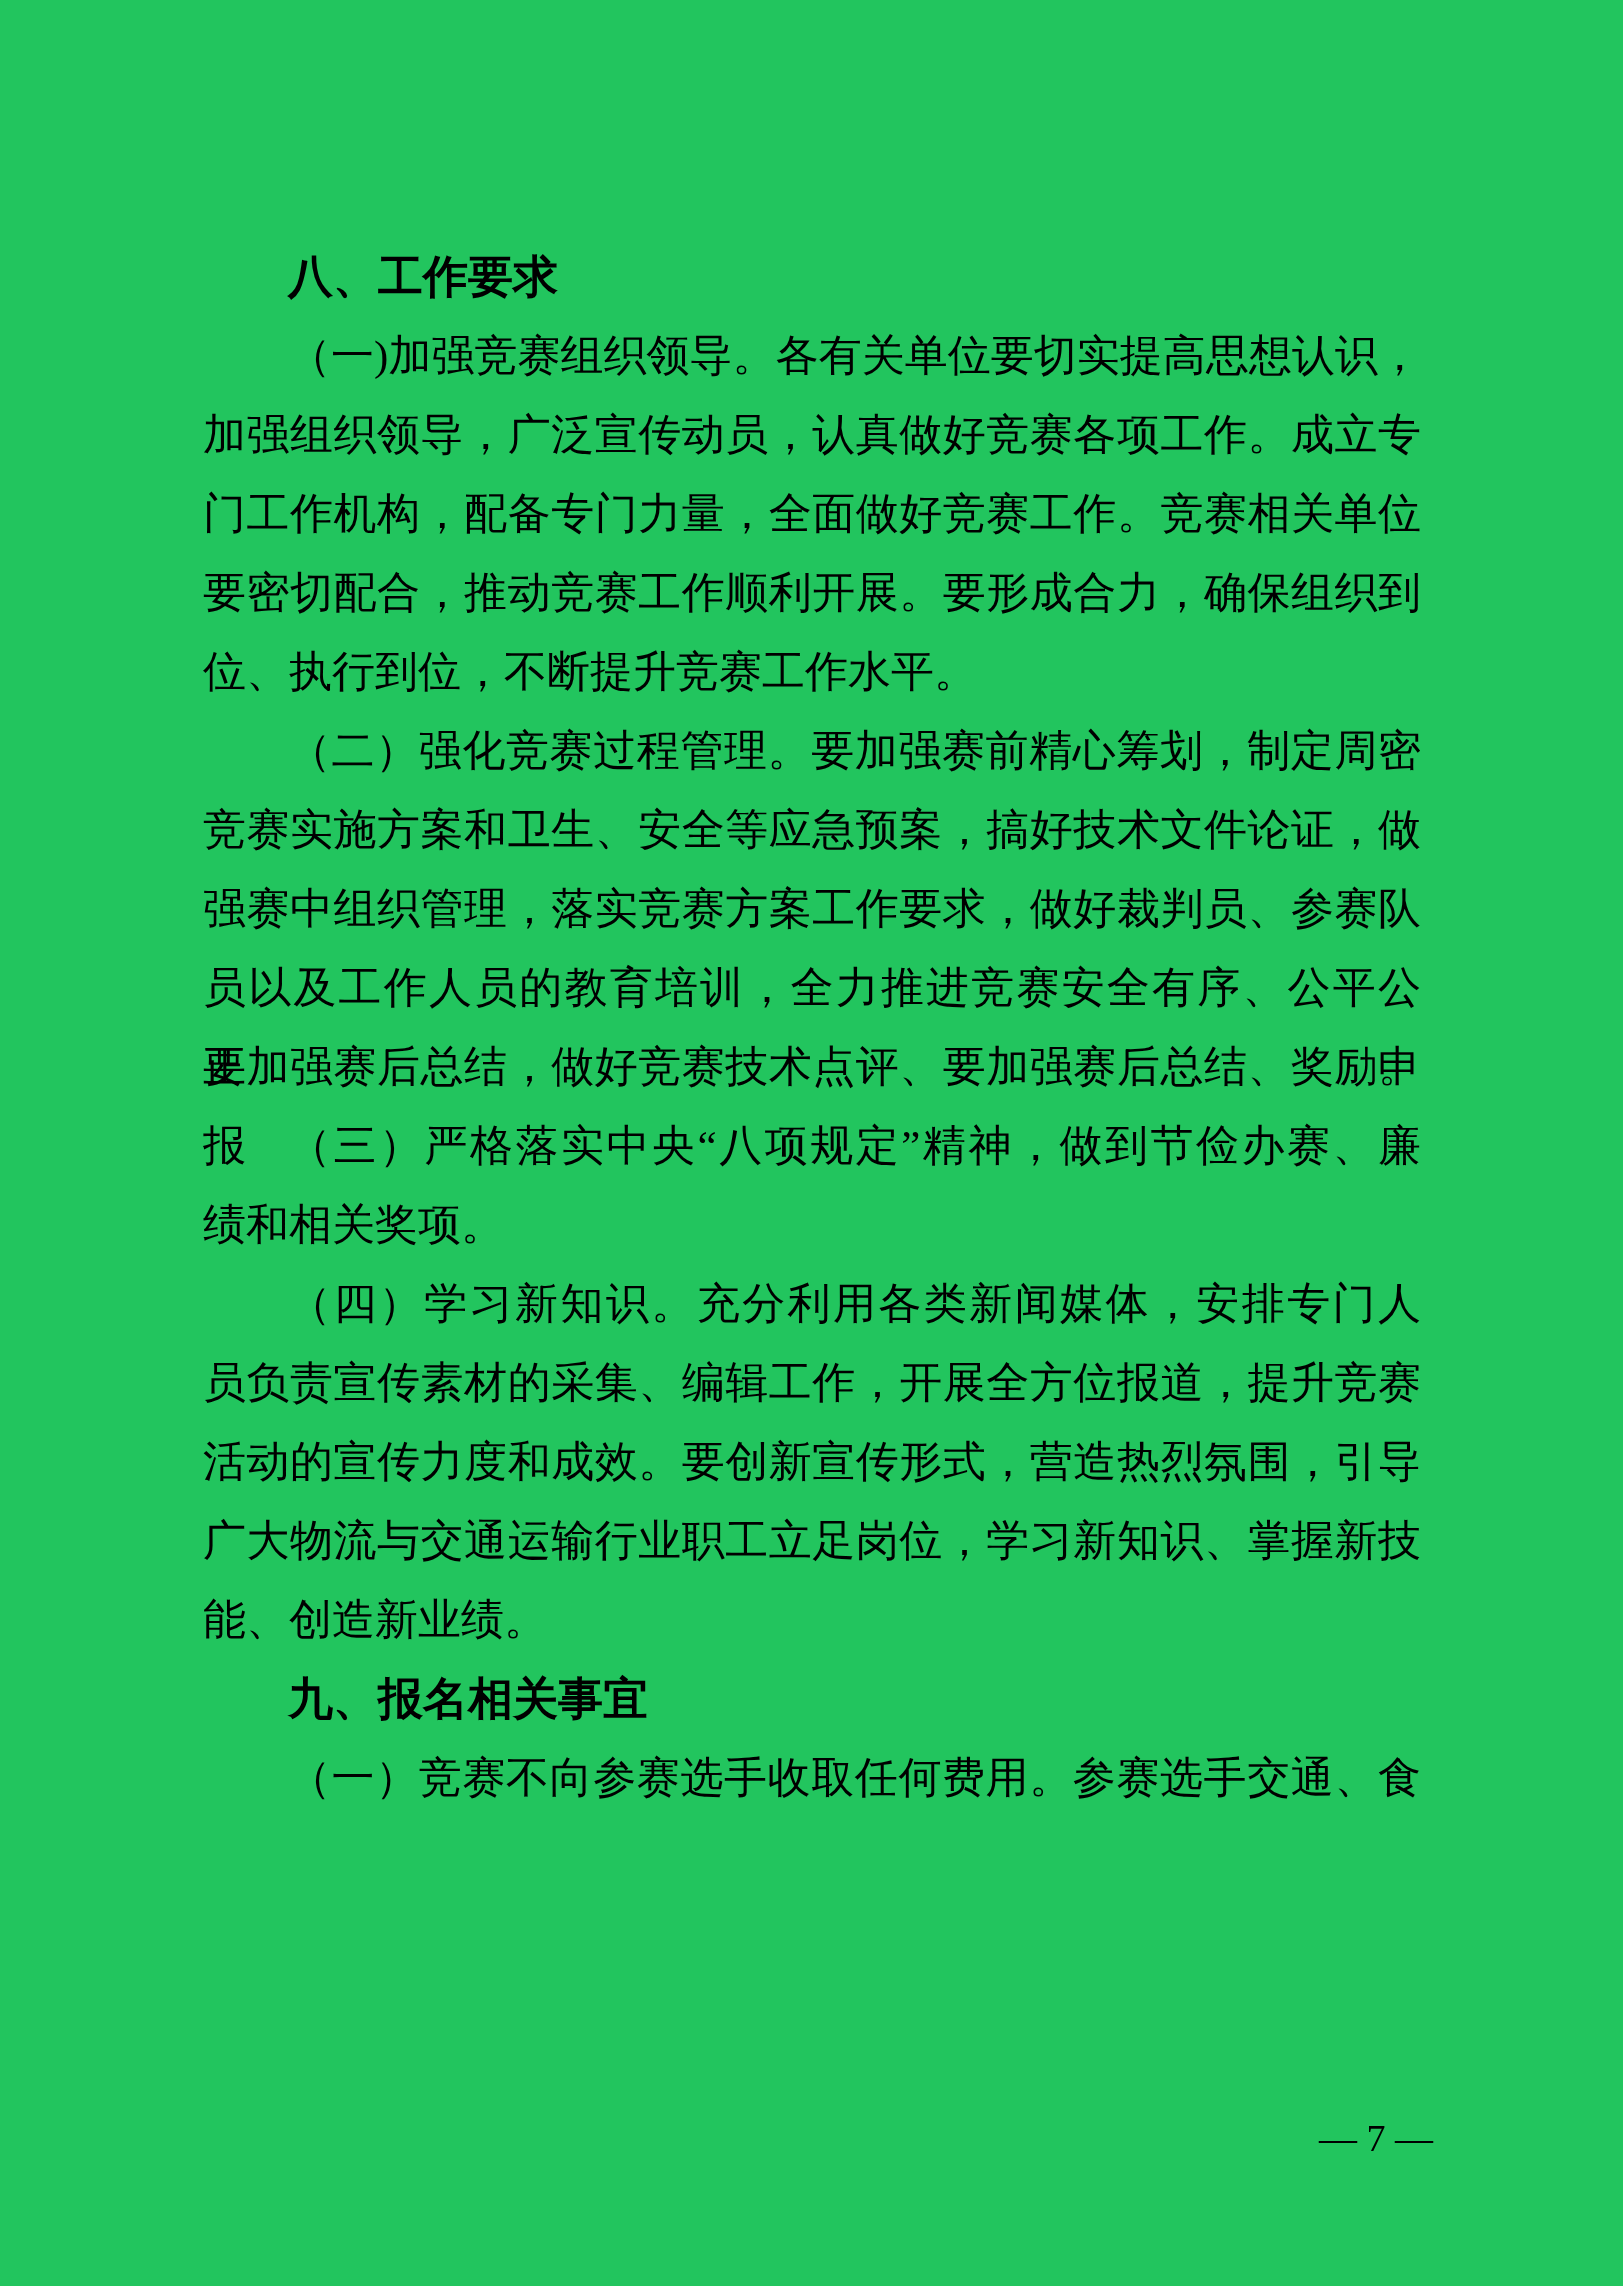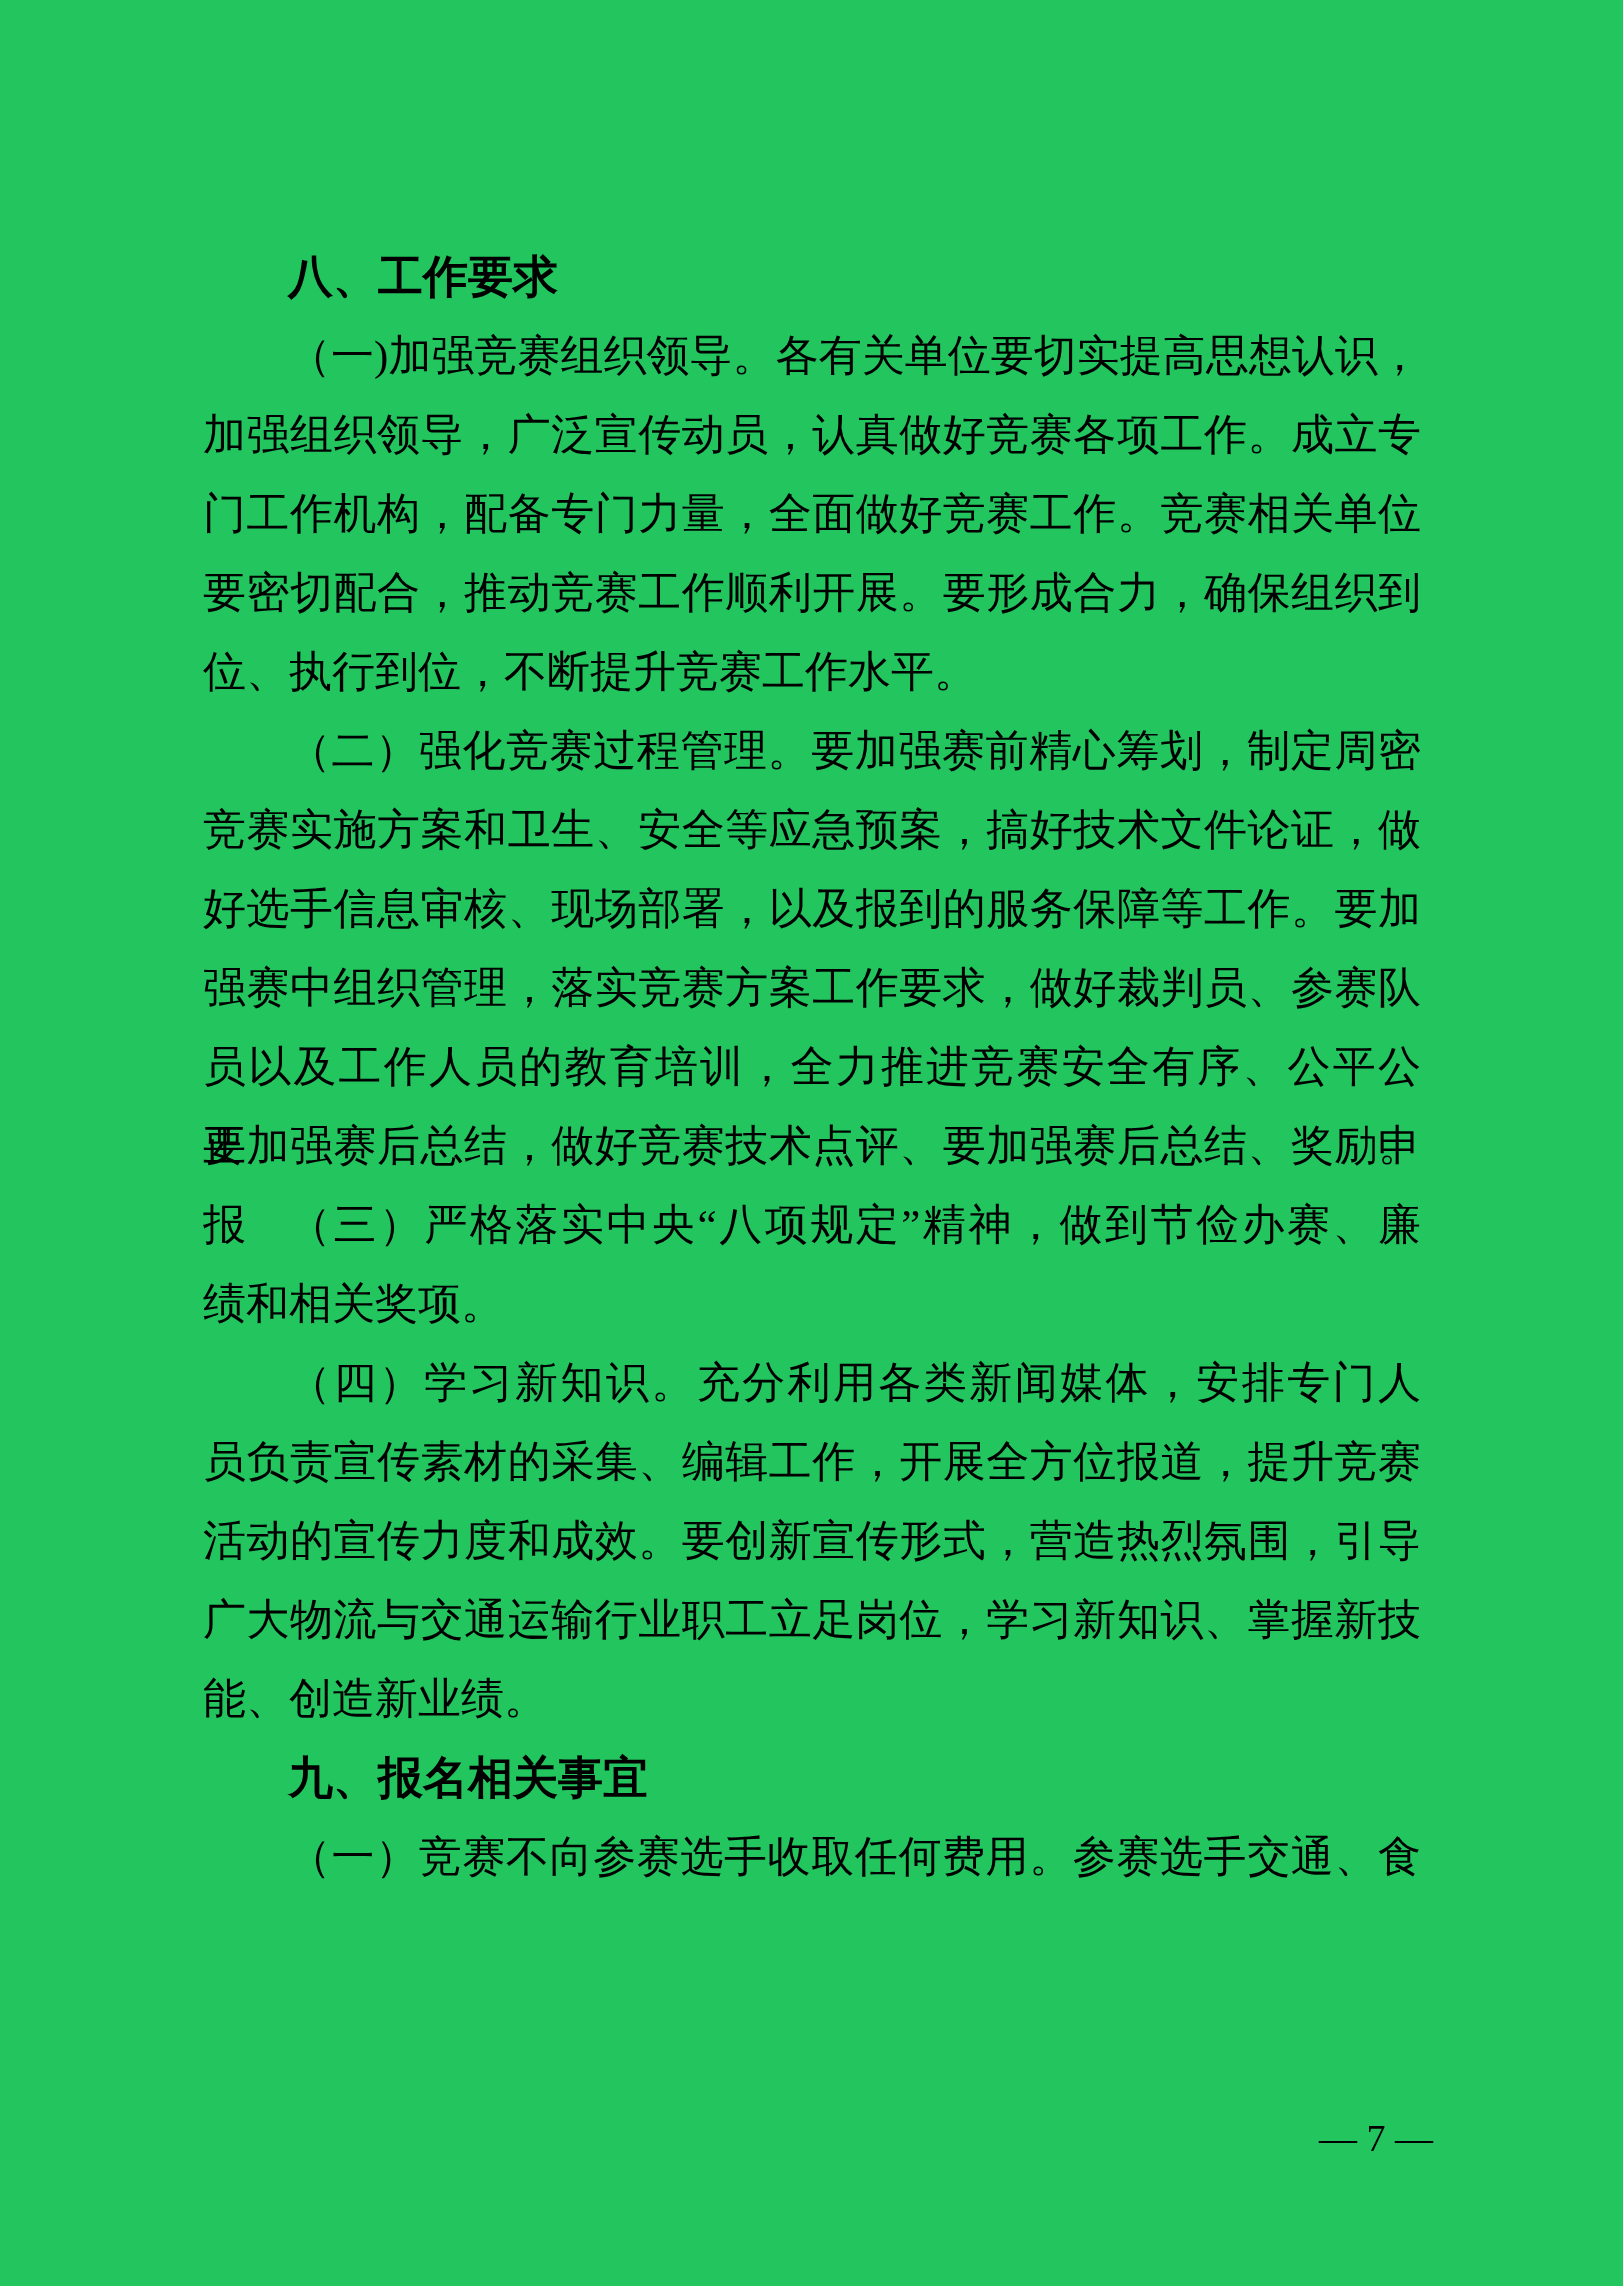--- a/index.html
+++ b/index.html
@@ -64,21 +64,20 @@
     <div class="line heading indent">八、工作要求</div>
 
     <div class="line body indent just">（一)加强竞赛组织领导。各有关单位要切实提高思想认识，</div>
     <div class="line body just">加强组织领导，广泛宣传动员，认真做好竞赛各项工作。成立专</div>
     <div class="line body just">门工作机构，配备专门力量，全面做好竞赛工作。竞赛相关单位</div>
     <div class="line body just">要密切配合，推动竞赛工作顺利开展。要形成合力，确保组织到</div>
     <div class="line body">位、执行到位，不断提升竞赛工作水平。</div>
 
     <div class="line body indent just">（二）强化竞赛过程管理。要加强赛前精心筹划，制定周密</div>
     <div class="line body just">竞赛实施方案和卫生、安全等应急预案，搞好技术文件论证，做</div>
-    <div class="line body just">好选手信息审核、现场部署，以及报到的服务保障等工作。要加</div>
     <div class="line body just">强赛中组织管理，落实竞赛方案工作要求，做好裁判员、参赛队</div>
     <div class="line body just">员以及工作人员的教育培训，全力推进竞赛安全有序、公平公正。</div>
     <div class="line body just">要加强赛后总结，做好竞赛技术点评、要加强赛后总结、奖励申报</div>
 
     <div class="line body indent just">（三）严格落实中央“八项规定”精神，做到节俭办赛、廉</div>
     <div class="line body">绩和相关奖项。</div>
 
     <div class="line body indent just">（四）学习新知识。充分利用各类新闻媒体，安排专门人</div>
     <div class="line body just">员负责宣传素材的采集、编辑工作，开展全方位报道，提升竞赛</div>
     <div class="line body just">活动的宣传力度和成效。要创新宣传形式，营造热烈氛围，引导</div>

